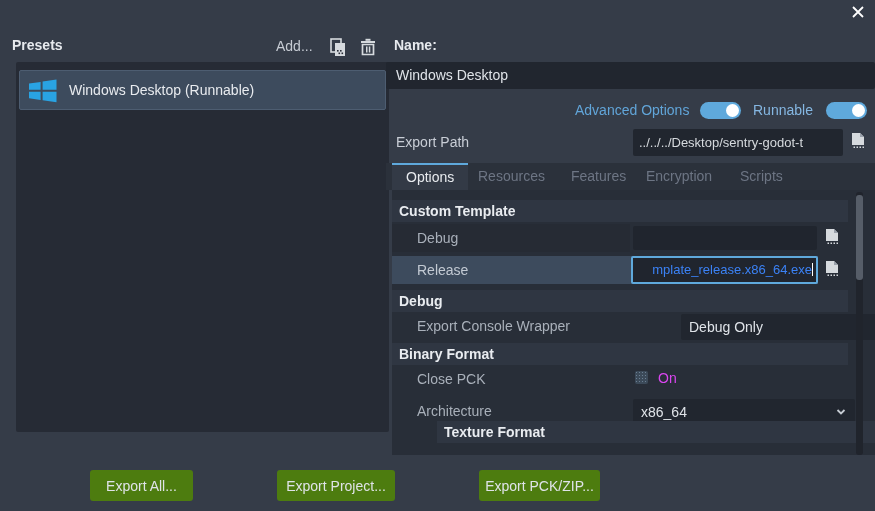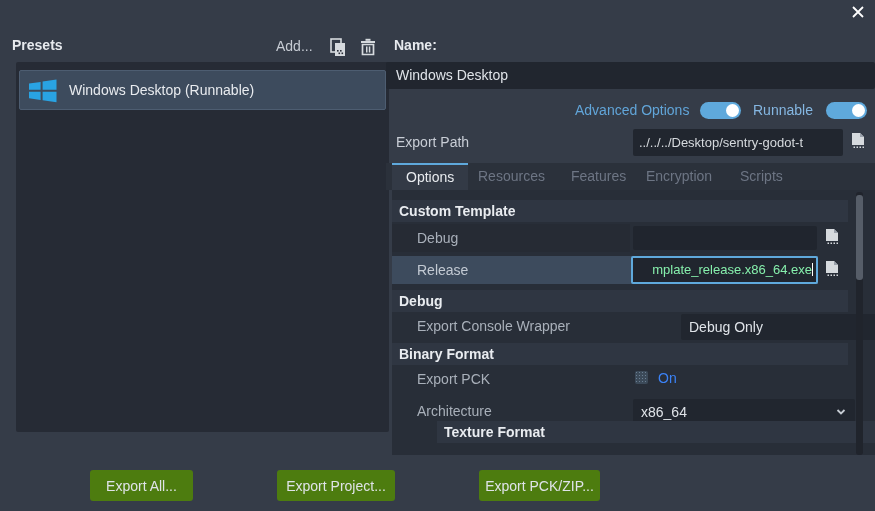--- a/index.html
+++ b/index.html
@@ -47,21 +47,21 @@
   
   .opts-panel { top:190px; left:392px; width:483px; height:265px; background:#282e38; overflow:hidden; }
   .sect-hdr { position:absolute; left:0; width:456px; height:22px; line-height:22px; padding-left:7px;
               font-weight:bold; color:#e9ecf0; background-color:#2f3642;
               background-image:radial-gradient(circle,#3d4552 22%,transparent 23%); background-size:4px 4px; }
   .row-cell { position:absolute; background:#262b34; }
   .prop-label { position:absolute; color:#a9b0ba; }
   .val-input { position:absolute; background:#20252e; border-radius:2px; }
   .sel-row { position:absolute; left:0; width:426px; height:28px; background:#3d4b5d; }
   .rel-input { position:absolute; left:239px; top:0; width:187px; height:28px; background:#20252e; border:2px solid #5fa9dc; border-radius:2px;
-               color:#86efac; font-size:13px; line-height:24px; text-align:right; padding-right:3px; white-space:nowrap; overflow:hidden; }
+               color:#3b82f6; font-size:13px; line-height:24px; text-align:right; padding-right:3px; white-space:nowrap; overflow:hidden; }
   .caret { display:inline-block; width:1px; height:13px; background:#fff; vertical-align:-2px; }
   .dropdown { position:absolute; left:241px; width:222px; height:26px; background:#21262f; border-radius:2px; color:#dfe3e8; line-height:26px; padding-left:8px; cursor:pointer; }
   .dd-chevron { position:absolute; right:8px; top:7px; }
   .checkbox { position:absolute; width:13px; height:13px; border-radius:2px; background-color:#3c4a59;
               background-image:radial-gradient(circle,#6b7f93 35%,transparent 36%); background-size:3px 3px; cursor:pointer; }
   .file-btn { position:absolute; width:22px; height:22px; cursor:pointer; }
 
   
   .scroll-track { top:192px; left:856px; width:7px; height:263px; background:#20242c; border-radius:3px; }
   .scroll-thumb { position:absolute; top:3px; left:0; width:7px; height:85px; background:#565d68; border-radius:3px; cursor:grab; }
@@ -195,23 +195,23 @@
       <span>Debug Only</span>
       <span class="dd-chevron">
         <svg width="12" height="12" viewBox="0 0 12 12">
             <path d="M2.5 4 L6 7.5 L9.5 4" stroke="#c6cbd3" stroke-width="1.8" fill="none"></path>
           </svg>
       </span>
     </div>
 
     <div class="sect-hdr" style="top:153px;">Binary Format</div>
 
-    <div class="prop-label" style="top:181px; left:25px;">Export PCK</div>
+    <div class="prop-label" style="top:181px; left:25px;">Close PCK</div>
     <div class="checkbox" style="top:181px; left:243px;"></div>
-    <div class="prop-label" style="top:180px; left:266px; color:#3b82f6;">On</div>
+    <div class="prop-label" style="top:180px; left:266px; color:#d946ef;">On</div>
 
     <div class="prop-label" style="top:213px; left:25px;">Architecture</div>
     <div class="dropdown" style="top:209px;">
       <span>x86_64</span>
       <span class="dd-chevron">
         <svg width="12" height="12" viewBox="0 0 12 12">
             <path d="M2.5 4 L6 7.5 L9.5 4" stroke="#c6cbd3" stroke-width="1.8" fill="none"></path>
           </svg>
       </span>
     </div>

